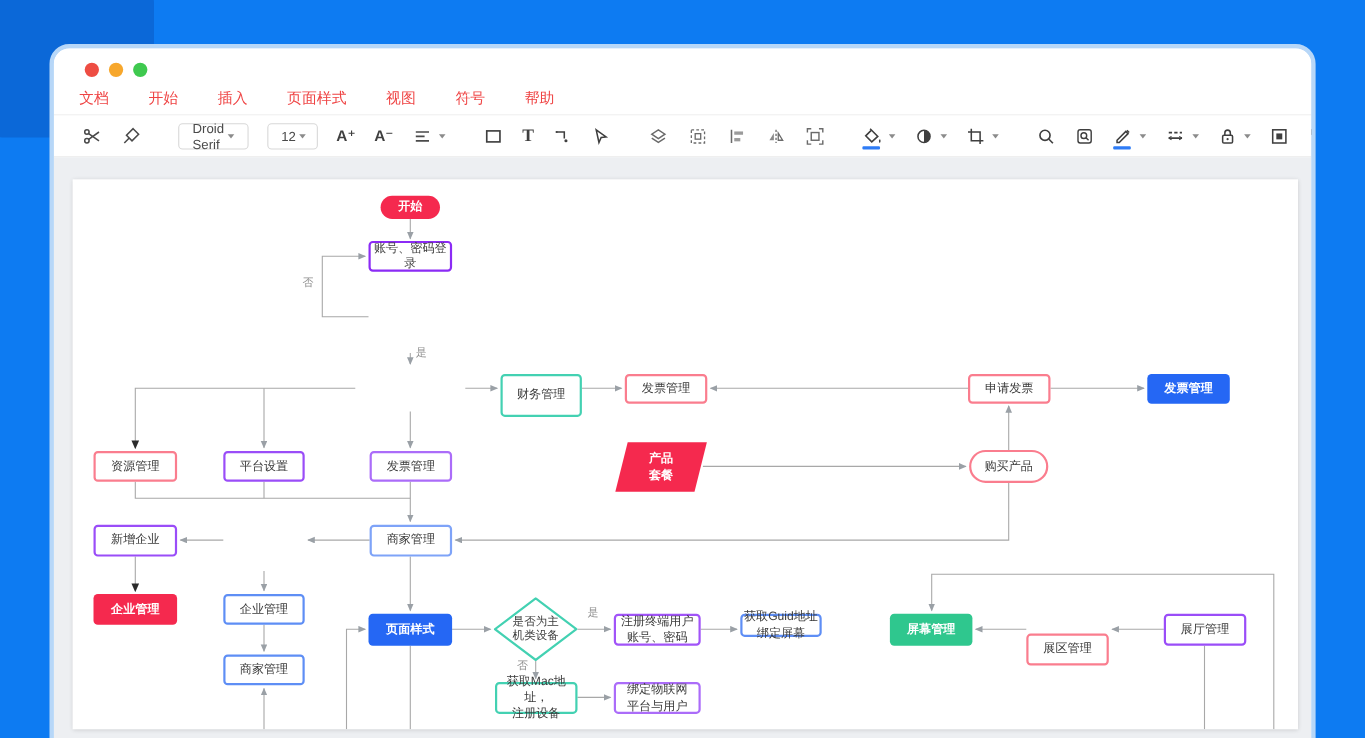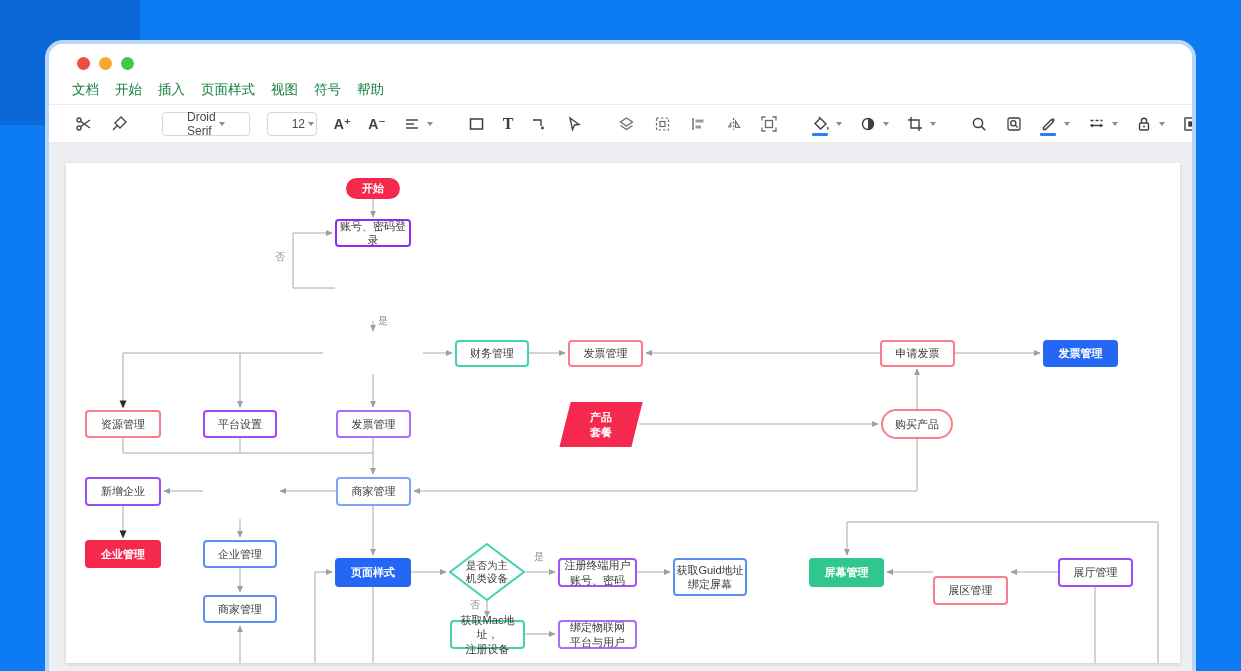--- a/index.html
+++ b/index.html
@@ -15,33 +15,33 @@
             overflow:hidden; }
 
   
   .titlebar { position:relative; height:32px; background:#fff; }
   .traffic { position:absolute; top:13px; width:13px; height:13px; border-radius:50%; cursor:pointer; }
   .t-close { left:28px;  background:#ee4d43; }
   .t-min   { left:50px;  background:#f7a72c; }
   .t-zoom  { left:72px;  background:#3fc94f; }
 
   
-  .menubar { display:flex; align-items:center; height:28px; padding-left:23px; gap:16px;
-             background:#fff; font-size:13.5px; color:#15803d;text-align:center; }
+  .menubar { display:flex; align-items:center; height:28px; padding-left:23px; gap:36px;
+             background:#fff; font-size:13.5px; color:#ef4444;text-align:center; }
   .menubar .mi { cursor:pointer; white-space:nowrap; }
   .hr { height:1px; background:#ebebeb; }
 
   
   .toolbar { display:flex; align-items:center; height:37px; padding:0 0 0 26px; gap:17px;
              background:#fff; color:#4a4a4a; }
   .tb { display:flex; align-items:center; gap:3px; cursor:pointer; position:relative; }
   .tb svg { display:block; }
   .sep { width:1px; height:20px; background:#e4e4e4; }
   .select { display:flex; align-items:center; justify-content:space-between; height:24px;
-            border:1px solid #d8d8d8; border-radius:4px; padding:0 24px; font-size:12px;
+            border:1px solid #d8d8d8; border-radius:4px; padding:0 12px; font-size:12px;
             color:#4a4a4a; cursor:pointer; background:#fff; }
   .select.fontsel { width:148px; }
   .select.sizesel { width:46px; }
   .caret { width:0; height:0; border-left:3.5px solid transparent; border-right:3.5px solid transparent;
            border-top:4px solid #8b8b8b; display:inline-block; margin-left:3px; }
   .tbA { font-size:14px; font-weight:bold; color:#3f3f3f; }
   .tbT { font-family:"Liberation Serif","DejaVu Serif",serif; font-size:16px; font-weight:bold; color:#3f3f3f; }
   .ubar { position:absolute; left:0; bottom:-3px; width:16px; height:3px; background:#2e7cf6; border-radius:1px; }
 
   
@@ -321,21 +321,21 @@
             <path d="M307,424 V500"></path>
           </g>
         </svg>
 
         <div class="node fill f-crimson pill" style="left:280px;top:15px;width:54px;height:21px;">开始</div>
 
         <div class="node b-purple" style="left:269px;top:56px;width:76px;height:28px;">账号、密码登录</div>
 
 
 
-        <div class="node b-teal" style="left:389px;top:177px;width:74px;height:27px;">财务管理</div>
+        <div class="node b-teal" style="left:389px;top:177px;width:74px;height:39px;">财务管理</div>
 
         <div class="node b-pink" style="left:502px;top:177px;width:75px;height:27px;">发票管理</div>
 
         <div class="node b-pink" style="left:814px;top:177px;width:75px;height:27px;">申请发票</div>
 
         <div class="node fill f-blue" style="left:977px;top:177px;width:75px;height:27px;">发票管理</div>
 
         <div class="node b-pink" style="left:19px;top:247px;width:76px;height:28px;">资源管理</div>
 
         <div class="node b-violet" style="left:137px;top:247px;width:74px;height:28px;">平台设置</div>
@@ -367,21 +367,21 @@
           <svg width="76" height="58" viewBox="0 0 76 58">
               <polygon points="38,1 75,29 38,57 1,29" fill="#fff" stroke="#43d1b2" stroke-width="2"></polygon>
             </svg>
           <div class="dlabel">是否为主
 机类设备</div>
         </div>
 
         <div class="node b-violet" style="left:492px;top:395px;width:79px;height:29px;border-color:#a154f8;">注册终端用户
 账号、密码</div>
 
-        <div class="node b-blue" style="left:607px;top:395px;width:74px;height:38px;">获取Guid地址
+        <div class="node b-blue" style="left:607px;top:395px;width:74px;height:21px;">获取Guid地址
 绑定屏幕</div>
 
         <div class="node fill f-green" style="left:743px;top:395px;width:75px;height:29px;">屏幕管理</div>
 
         <div class="node b-pink" style="left:867px;top:413px;width:75px;height:29px;">展区管理</div>
 
         <div class="node b-violet" style="left:992px;top:395px;width:75px;height:29px;">展厅管理</div>
 
         <div class="node b-teal" style="left:384px;top:457px;width:75px;height:29px;">获取Mac地址，
 注册设备</div>

